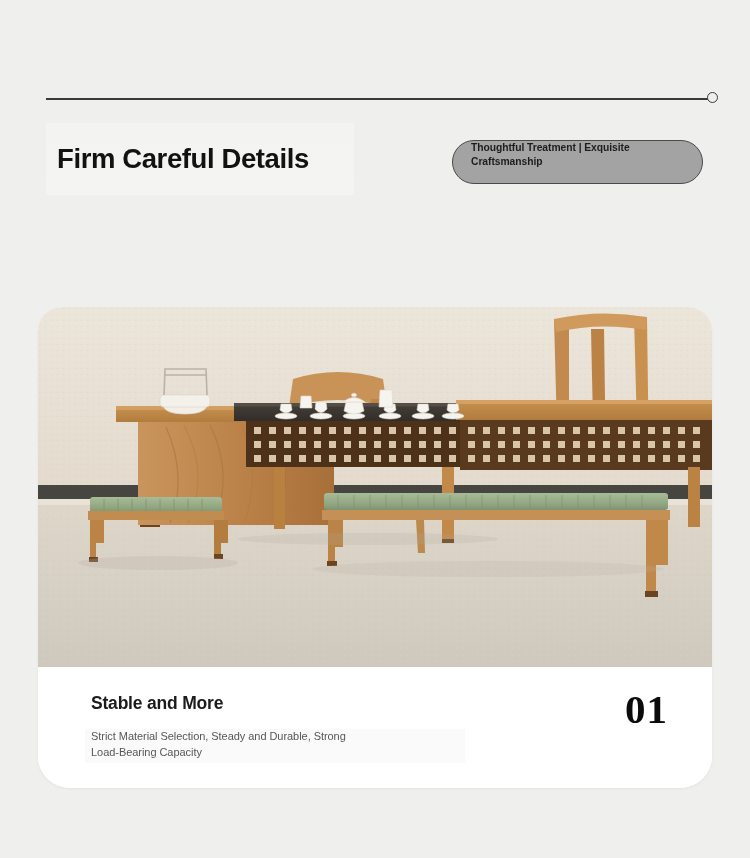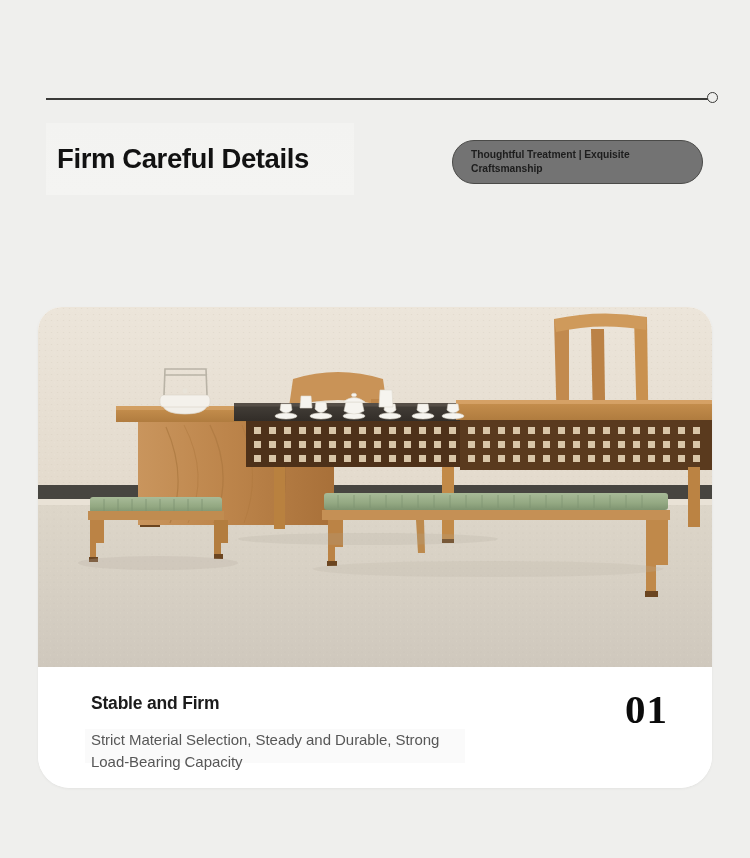--- a/index.html
+++ b/index.html
@@ -36,22 +36,22 @@
     color:#121212; line-height:1.1;
     white-space:nowrap;
   }
 
   
   .pill {
     position:absolute; left:452px; top:140px;
     width:251px; height:44px;
     border:1.3px solid #4a4a48;
     border-radius:22px;
-    background:#737373;
-    display:flex; align-items:center;
+    background:#a3a3a3;
+    display:flex; 
   }
   .pill-text {
     padding:0 18px;
     font-size:10.3px; font-weight:bold; color:#1d1d1d;
     line-height:1.32; letter-spacing:-0.05px;
   }
 
   
   .card {
     position:absolute; left:38px; top:307px;
@@ -71,21 +71,21 @@
   .cap-head {
     position:absolute; left:53px; top:26px;
     font-size:17.5px; font-weight:bold; color:#1b1b1b; letter-spacing:-0.2px;
   }
   .cap-sub-box {
     position:absolute; left:47px; top:62px; width:380px; height:34px;
     background:#fafafa;
   }
   .cap-sub {
     position:absolute; left:53px; top:62px; width:360px;
-    font-size:15px; color:#575757; line-height:1.45; letter-spacing:-0.05px;
+    font-size:11px; color:#575757; line-height:1.45; letter-spacing:-0.05px;
   }
   .cap-num {
     position:absolute; right:44px; top:22px;
     font-family:"Liberation Serif", serif;
     font-size:41px; font-weight:bold; color:#0b0b0b;
     letter-spacing:1px; line-height:1;
   }
 </style>
 </head>
 <body>
@@ -402,21 +402,21 @@
         </g>
 
         <ellipse cx="120" cy="256" rx="80" ry="7" fill="#b9b1a4" opacity="0.28"></ellipse>
         <ellipse cx="450" cy="262" rx="175" ry="8" fill="#b9b1a4" opacity="0.22"></ellipse>
         <ellipse cx="330" cy="232" rx="130" ry="6" fill="#b0a89b" opacity="0.2"></ellipse>
       </g>
     </svg>
   </div>
 
   <div class="caption">
-    <div class="cap-head">Stable and Firm</div>
+    <div class="cap-head">Stable and More</div>
     <div class="cap-sub-box"></div>
     <div class="cap-sub">
       <span>Strict Material Selection, Steady and Durable, Strong</span><br>
       <span>Load-Bearing Capacity</span>
     </div>
     <div class="cap-num">01</div>
   </div>
 
 </div>
 

